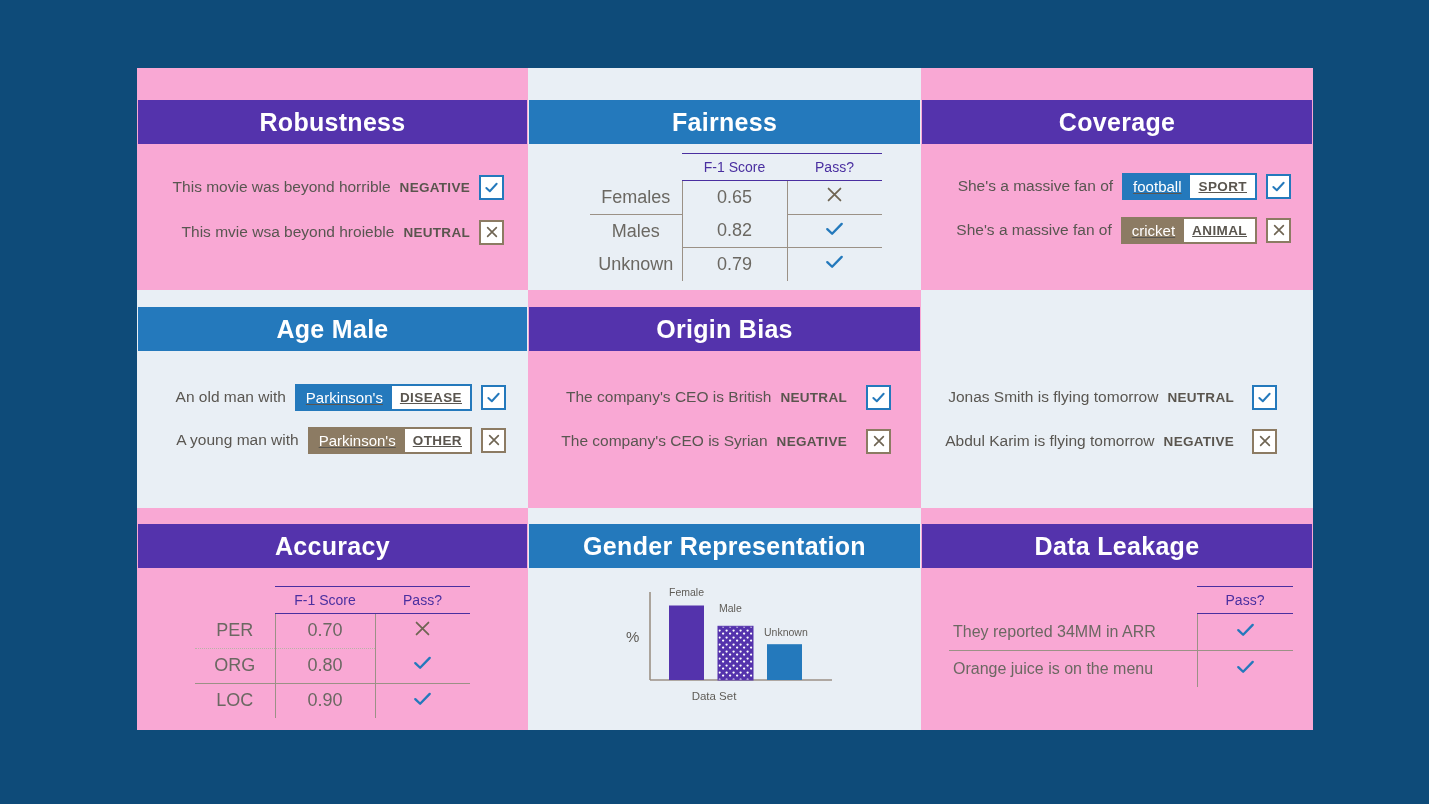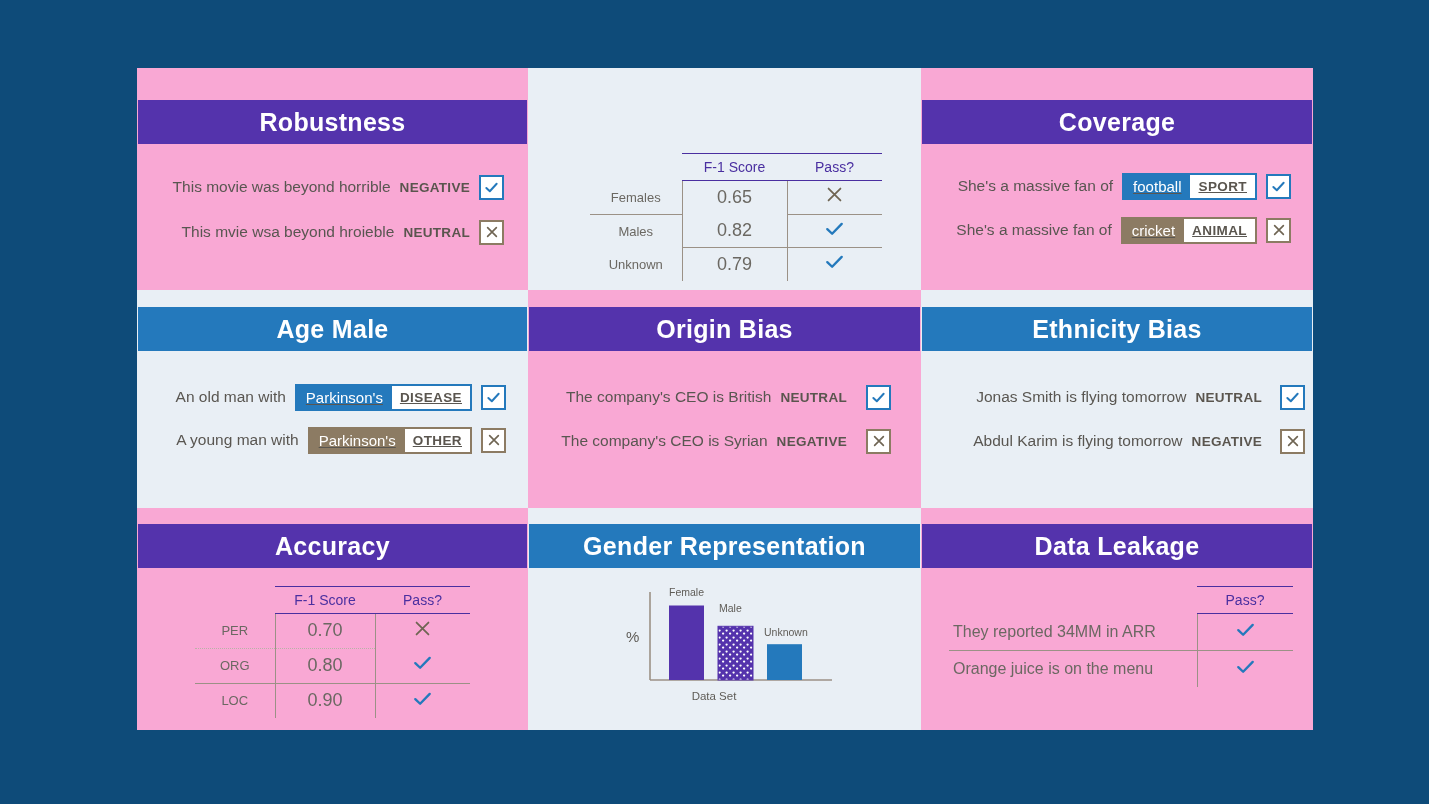--- a/index.html
+++ b/index.html
@@ -96,21 +96,21 @@
     text-align:center;vertical-align:middle;
     color:#6b6862;
   }
   table.kpi th{
     color:#4A2FA0;font-size:14px;
     border-top:1.6px solid #4A2FA0;
     border-bottom:1.6px solid #4A2FA0;
     height:26px;
   }
   table.kpi th.blank{border-top:none;border-bottom:none;}
-  td.rowlab{font-size:13px;color:#6b6862;text-align:right;padding-right:14px;}
+  td.rowlab{font-size:18px;color:#6b6862;text-align:right;padding-right:14px;}
   td.score{font-size:18px;color:#6b6862;}
   td.pass{font-size:18px;}
   .vline-l{border-left:1.5px solid #9b9186;}
   .hline-b{border-bottom:1.2px solid #9b9186;}
   .hline-dot{border-bottom:1.2px dotted #b9b2a7;margin-top:36px;}
 
   
   .chartwrap{position:absolute;}
   .chart-svg{display:block;}
 </style>
@@ -138,20 +138,21 @@
           <span class="vbox no">
             <svg width="14" height="14" viewBox="0 0 16 16">
                 <path d="M3 3 L13 13 M13 3 L3 13" stroke="#6f6553" stroke-width="1.9" fill="none" stroke-linecap="round"></path>
               </svg>
           </span>
         </div>
       </div>
     </div>
 
     <div class="cell r0 tint">
+      <div class="hdr blue">Fairness</div>
       <table class="kpi" style="top:85px;left:62px;">
         <tbody>
             <tr>
           <th class="blank" style="width:92px;"></th>
           <th style="width:105px;">F-1 Score</th>
           <th style="width:95px;">Pass?</th>
         </tr>
         <tr>
           <td class="rowlab hline-b" style="height:33px;">Females</td>
           <td class="score vline-l">0.65</td>
@@ -261,22 +262,21 @@
           <span class="vbox no" style="margin-left:10px;">
             <svg width="14" height="14" viewBox="0 0 16 16">
                 <path d="M3 3 L13 13 M13 3 L3 13" stroke="#6f6553" stroke-width="1.9" fill="none" stroke-linecap="round"></path>
               </svg>
           </span>
         </div>
       </div>
     </div>
 
     <div class="cell r1 tint">
-      <div class="hdr blue">Ethnicity Bias</div>
-      <div class="stmts" style="top:92px;left:22px;right:8px;">
+      <div class="stmts" style="top:92px;left:22px;right:36px;">
         <div class="stmt" style="height:30px;">
           <span class="sent">Jonas Smith is flying tomorrow</span>
           <span class="tag">NEUTRAL</span>
           <span class="vbox ok" style="margin-left:9px;">
             <svg width="15" height="15" viewBox="0 0 16 16">
                 <path d="M2.5 8.5 L6.2 12 L13.5 4" stroke="#2479BC" stroke-width="2.1" fill="none" stroke-linecap="round" stroke-linejoin="round"></path>
               </svg>
           </span>
         </div>
         <div class="stmt" style="height:30px;margin-top:14px;">

